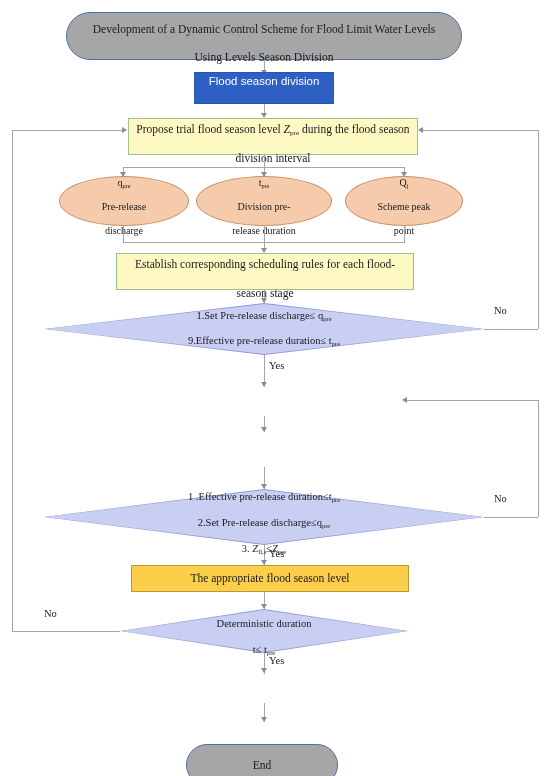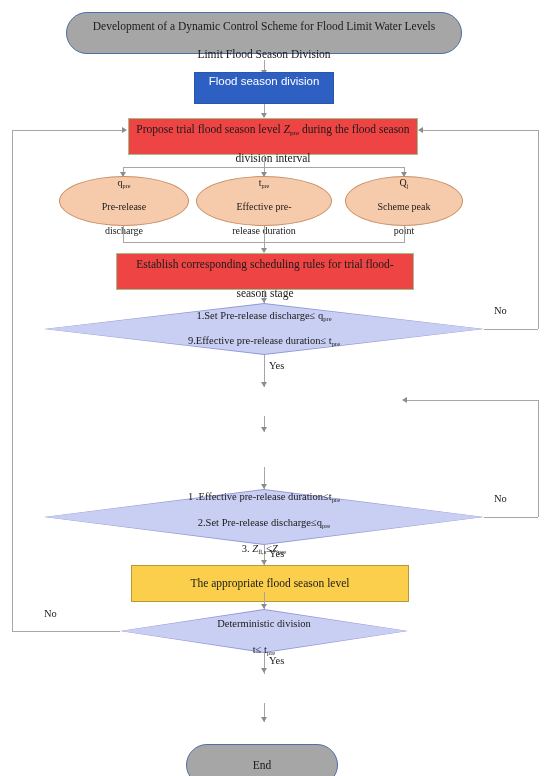--- a/index.html
+++ b/index.html
@@ -42,21 +42,21 @@
     font-size: 11.5px;
   }
   .process-blue {
     background: #2e5fc3;
     border: 1px solid #2a55ad;
     color: #ffffff;
     font-size: 11.5px;
     font-family: "Liberation Sans", sans-serif;
   }
   .process-green {
-    background: #ef4444;
+    background: #fef9c3;
     border: 1px solid #9ec08a;
     color: #1a1a1a;
     font-size: 11.5px;
   }
   .process-cyan {
     background: #13a5e3;
     border: 1px solid #1592c9;
     color: #111111;
     font-size: 11.5px;
   }
@@ -141,24 +141,24 @@
     font-size: 0.62em;
     vertical-align: -0.25em;
   }
   .ital { font-style: italic; }
 </style>
 </head>
 <body>
 
 <div id="canvas">
 
-  <div class="node terminator" style="left:66px; top:12px; width:396px; height:42px;">
+  <div class="node terminator" style="left:66px; top:12px; width:396px; height:48px;">
     <span class="txt">
       <span>Development of a Dynamic Control Scheme for Flood Limit Water Levels</span><br>
-      <span>Limit Flood Season Division</span>
+      <span>Using Levels Season Division</span>
     </span>
   </div>
 
   <div class="vline" style="left:264px; top:60px; height:13px;"></div>
   <div class="arrow-down" style="left:261px; top:70px;"></div>
 
   <div class="node process-blue" style="left:194px; top:72px; width:140px; height:32px;">
     <span class="txt">
       <span>Flood season division</span><br>
       <span>scheme</span>
@@ -188,21 +188,21 @@
     <span class="txt">
       <span>q</span><sub>pre</sub><br>
       <span>Pre-release</span><br>
       <span>discharge</span>
     </span>
   </div>
 
   <div class="node ellipse" style="left:196px; top:176px; width:136px; height:50px;">
     <span class="txt">
       <span>t</span><sub>pre</sub><br>
-      <span>Effective pre-</span><br>
+      <span>Division pre-</span><br>
       <span>release duration</span>
     </span>
   </div>
 
   <div class="node ellipse" style="left:345px; top:176px; width:118px; height:50px;">
     <span class="txt">
       <span>Q</span><sub>j</sub><br>
       <span>Scheme peak</span><br>
       <span>point</span>
     </span>
@@ -210,21 +210,21 @@
 
   <div class="vline" style="left:123px; top:226px; height:16px;"></div>
   <div class="vline" style="left:264px; top:226px; height:16px;"></div>
   <div class="vline" style="left:404px; top:226px; height:16px;"></div>
   <div class="hline" style="left:123px; top:242px; width:282px;"></div>
   <div class="vline" style="left:264px; top:242px; height:10px;"></div>
   <div class="arrow-down" style="left:261px; top:248px;"></div>
 
   <div class="node process-green" style="left:116px; top:253px; width:298px; height:37px;">
     <span class="txt">
-      <span>Establish corresponding scheduling rules for trial flood-</span><br>
+      <span>Establish corresponding scheduling rules for each flood-</span><br>
       <span>season stage</span>
     </span>
   </div>
 
   <div class="vline" style="left:264px; top:290px; height:13px;"></div>
   <div class="arrow-down" style="left:261px; top:298px;"></div>
 
   <div class="node decision decision-wrap" style="left:44px; top:303px; width:440px; height:52px;">
     <div class="dborder"></div>
     <div class="dinner"></div>
@@ -265,32 +265,32 @@
   <div class="hline" style="left:484px; top:517px; width:54px;"></div>
   <div class="vline" style="left:538px; top:400px; height:117px;"></div>
   <div class="hline" style="left:406px; top:400px; width:132px;"></div>
   <div class="arrow-left" style="left:402px; top:396.5px;"></div>
   <div class="edge-label" style="left:494px; top:493px;">No</div>
 
   <div class="vline" style="left:264px; top:545px; height:21px;"></div>
   <div class="arrow-down" style="left:261px; top:560px;"></div>
   <div class="edge-label" style="left:269px; top:548px;">Yes</div>
 
-  <div class="node process-yellow" style="left:131px; top:565px; width:278px; height:37px;text-align:center;">
+  <div class="node process-yellow" style="left:131px; top:565px; width:278px; height:27px;text-align:center;">
     <span class="txt">The appropriate flood season level</span>
   </div>
 
   <div class="vline" style="left:264px; top:592px; height:17px;"></div>
   <div class="arrow-down" style="left:261px; top:604px;"></div>
 
   <div class="node decision decision-wrap" style="left:120px; top:609px; width:288px; height:44px;">
     <div class="dborder"></div>
     <div class="dinner"></div>
     <span class="txt">
-      <span>Deterministic division</span><br>
+      <span>Deterministic duration</span><br>
       <span>t≤ t</span><sub>pre</sub>
     </span>
   </div>
 
   <div class="hline" style="left:12px; top:631px; width:108px;"></div>
   <div class="vline" style="left:12px; top:130px; height:501px;"></div>
   <div class="hline" style="left:12px; top:130px; width:112px;"></div>
   <div class="arrow-right" style="left:122px; top:126.5px;"></div>
   <div class="edge-label" style="left:44px; top:608px;">No</div>
 

